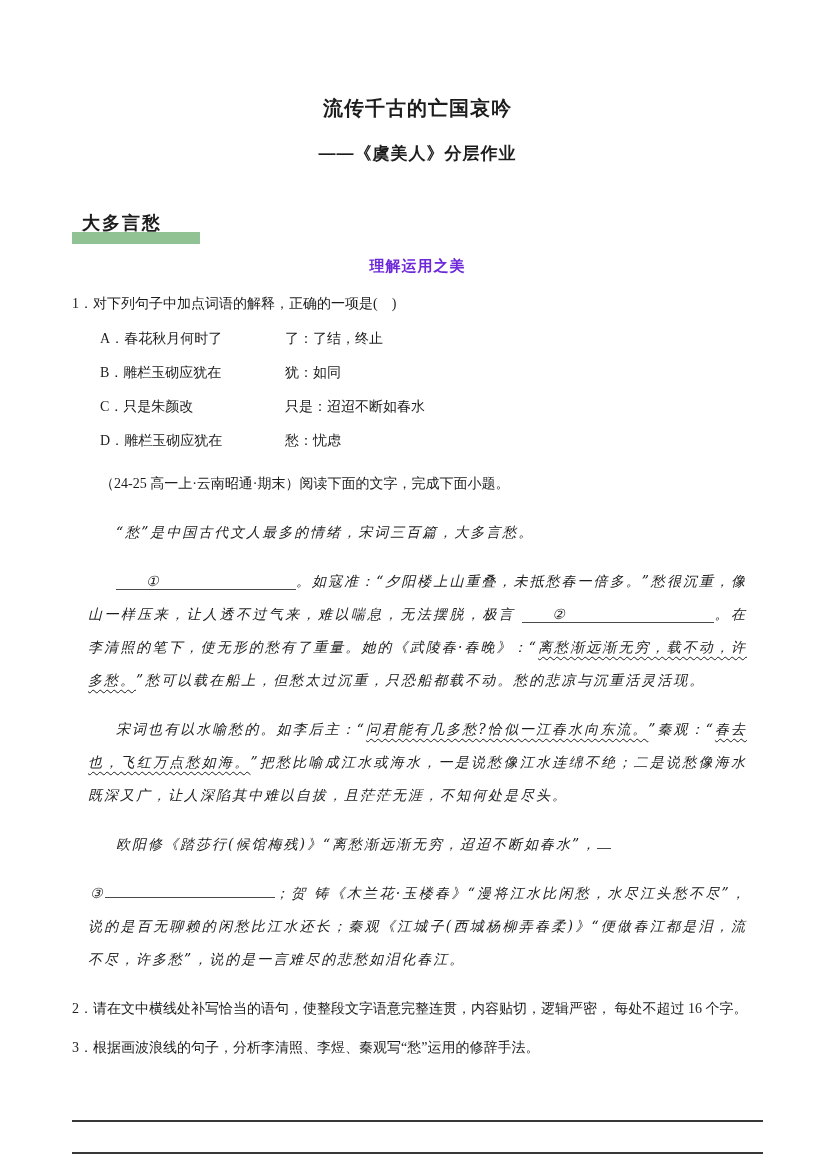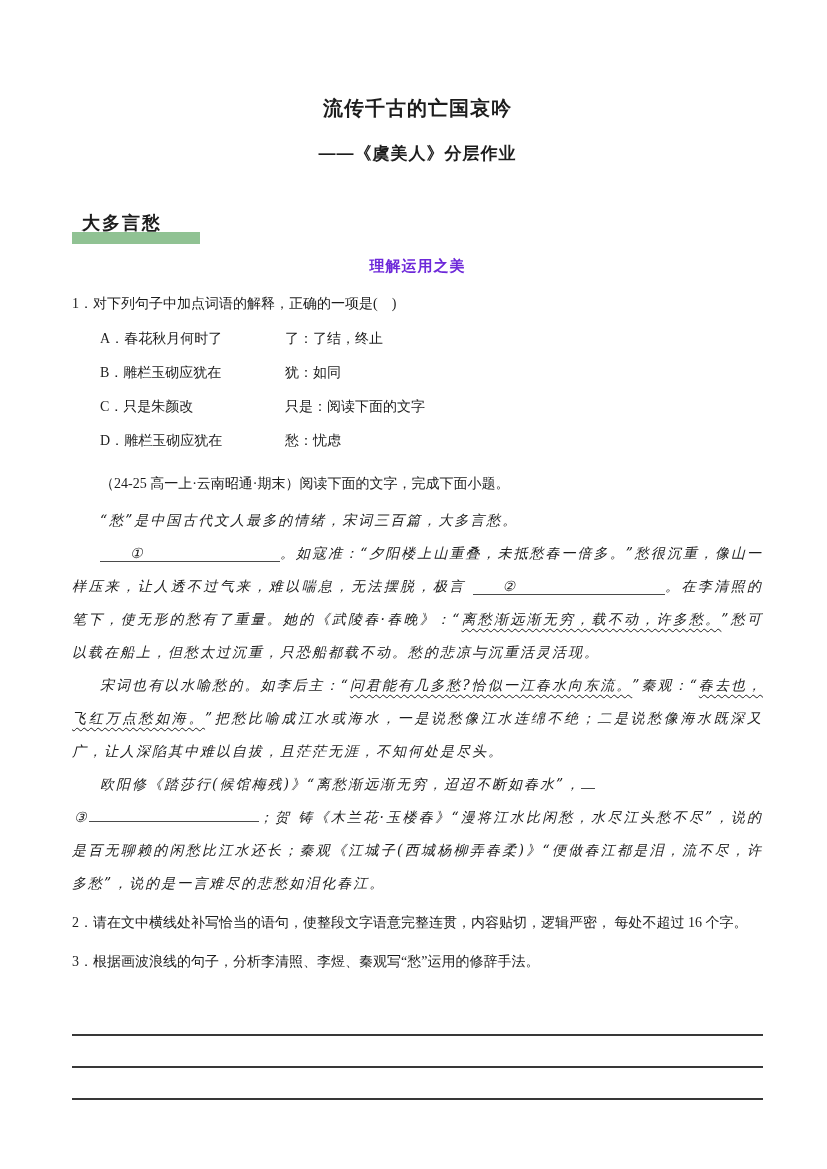--- a/index.html
+++ b/index.html
@@ -46,21 +46,21 @@
   .options{padding-left:28px;}
   .option{line-height:34px;font-size:14px;}
   .opt-left{display:inline-block;min-width:185px;}
   .source-note{margin:10px 0 4px 0;line-height:32px;text-indent:28px;font-size:14px;}
   .kai{
     font-family:"DejaVu Serif","Liberation Serif",serif;
     font-style:italic;
     font-size:14px;line-height:33px;letter-spacing:2px;
     text-align:justify;
   }
-  .kai p{margin:0;text-indent:28px;}
+  .kai p{margin:16px;text-indent:28px;}
   .kai p.noindent{text-indent:0;}
   .blank{
     display:inline-block;
     border-bottom:1px solid #4a4a4a;
     height:15px;
     vertical-align:baseline;
     line-height:15px;
   }
   .blank-1{width:180px;}
   .blank-2{width:192px;}
@@ -96,21 +96,21 @@
   <div class="qline">1．对下列句子中加点词语的解释，正确的一项是(　)</div>
 
   <div class="options">
     <div class="option">
       <span class="opt-left"><span>A．</span><span>春花秋月何时了</span></span><span>了：了结，终止</span>
     </div>
     <div class="option">
       <span class="opt-left"><span>B．</span><span>雕栏玉砌应犹在</span></span><span>犹：如同</span>
     </div>
     <div class="option">
-      <span class="opt-left"><span>C．</span><span>只是朱颜改</span></span><span>只是：阅读下面的文字</span>
+      <span class="opt-left"><span>C．</span><span>只是朱颜改</span></span><span>只是：迢迢不断如春水</span>
     </div>
     <div class="option">
       <span class="opt-left"><span>D．</span><span>雕栏玉砌应犹在</span></span><span>愁：忧虑</span>
     </div>
   </div>
 
   <div class="source-note">（24-25 高一上·云南昭通·期末）阅读下面的文字，完成下面小题。</div>
 
   <div class="kai">
     <p>“愁”是中国古代文人最多的情绪，宋词三百篇，大多言愁。</p>

